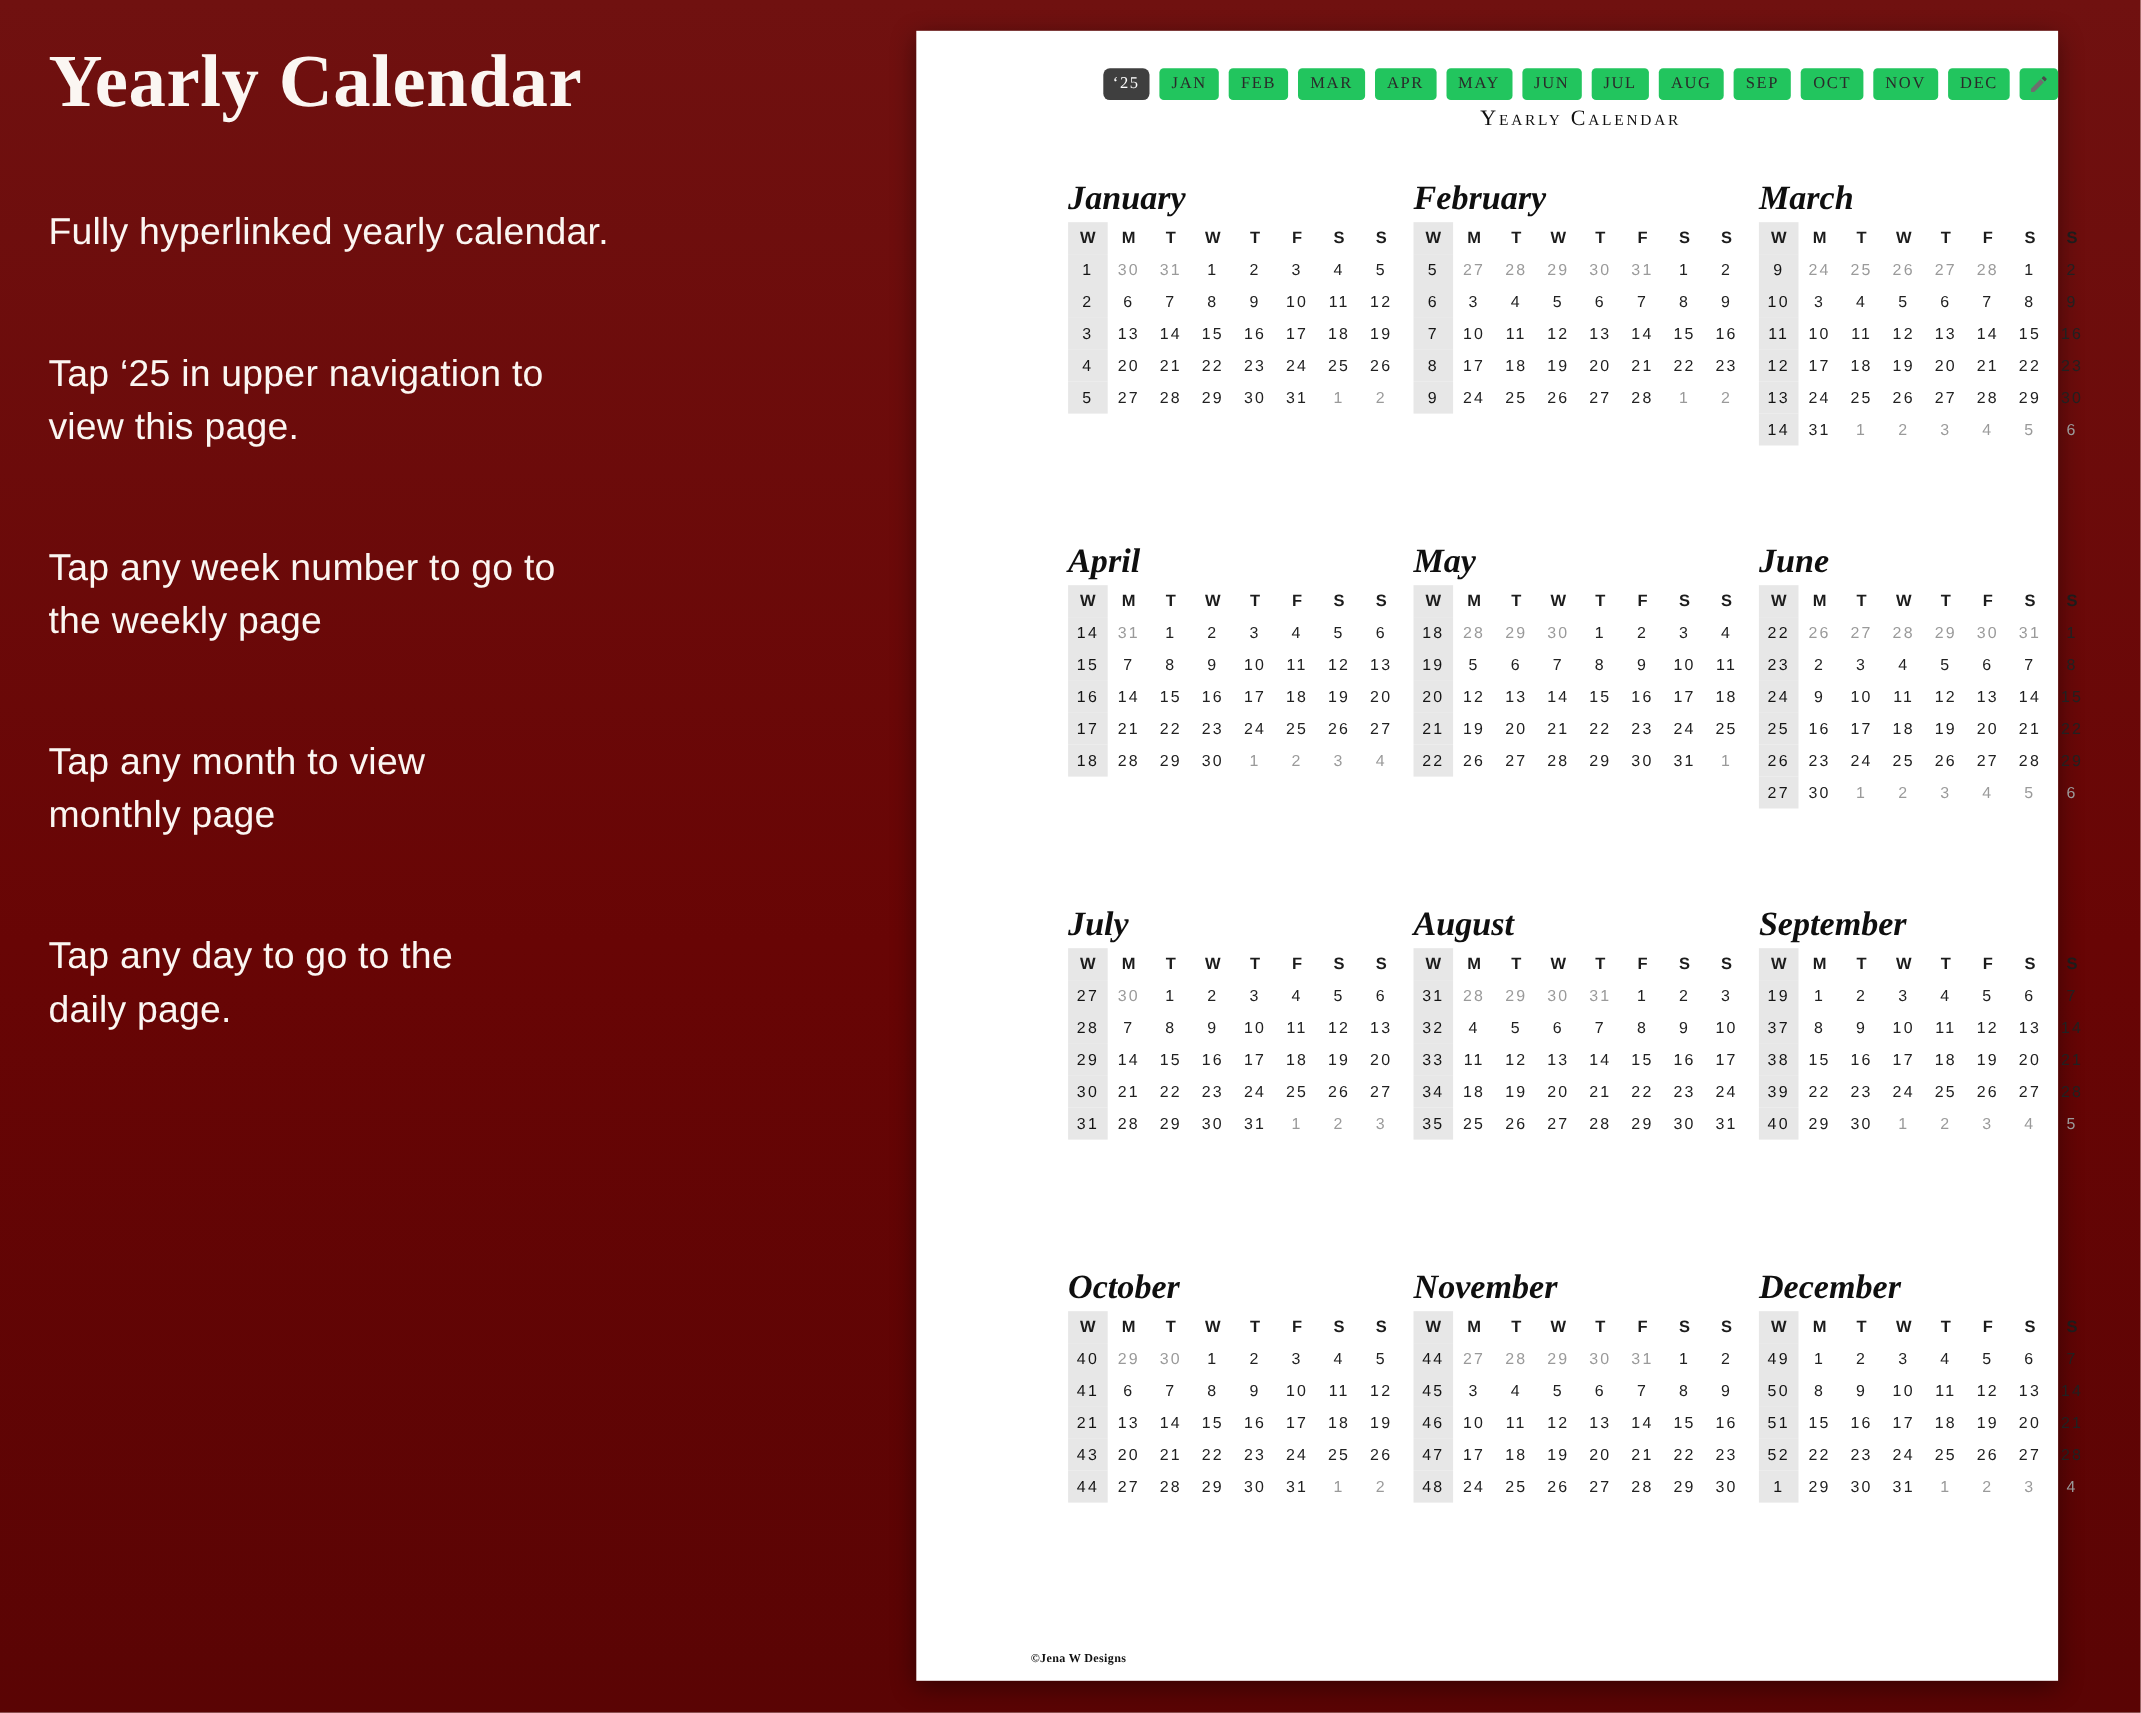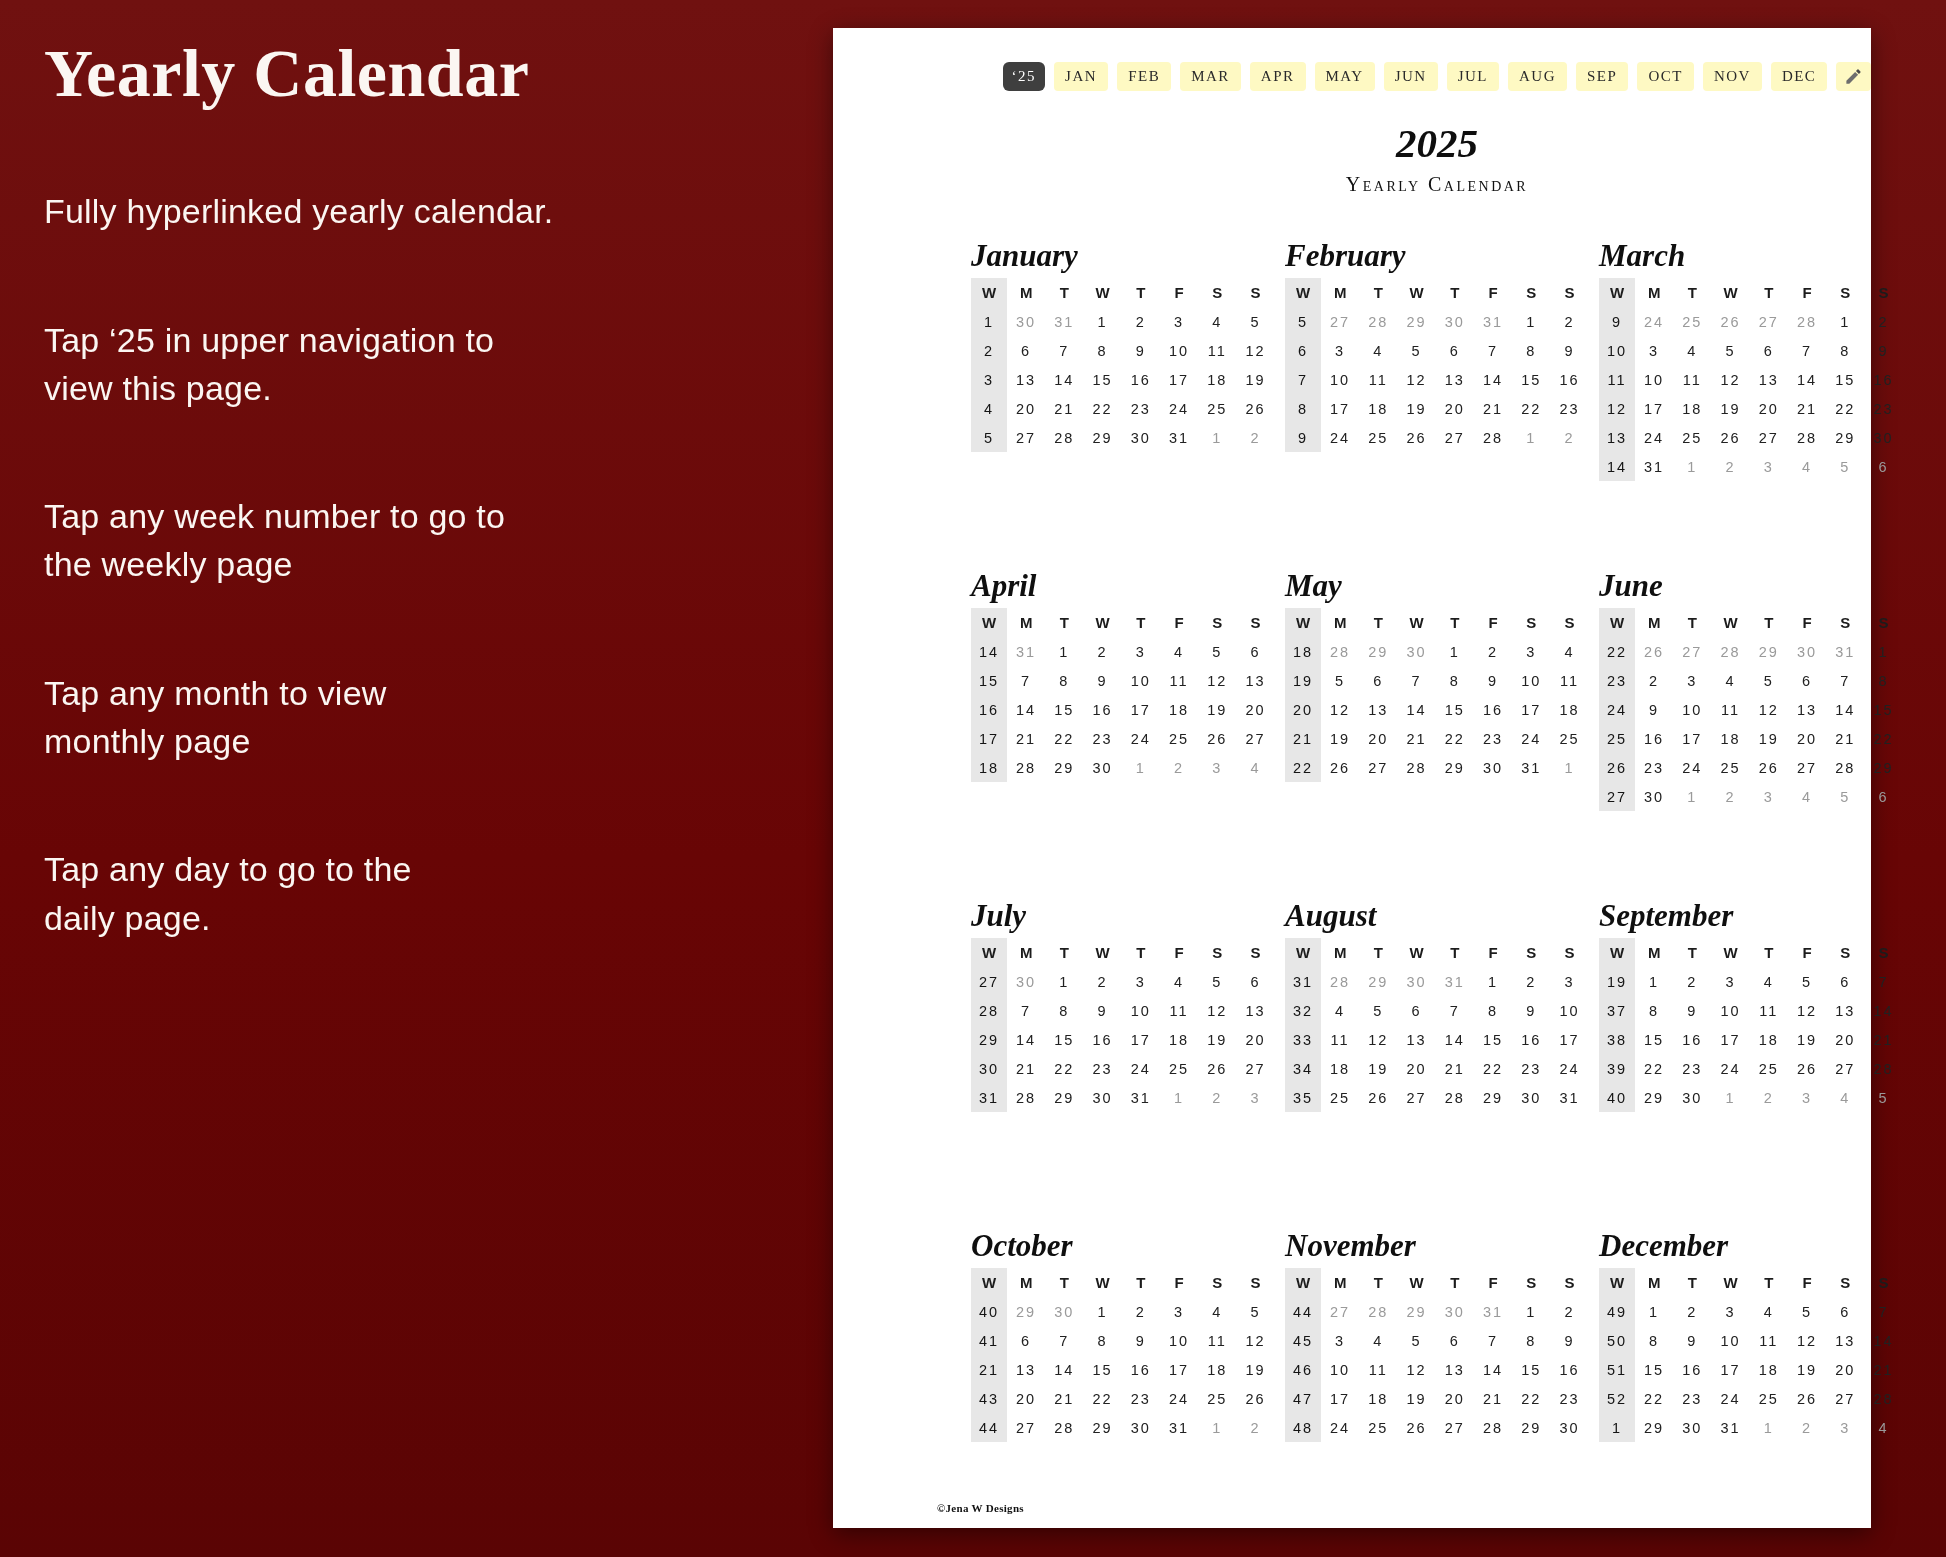--- a/index.html
+++ b/index.html
@@ -21,21 +21,21 @@
   
   .page{
     position:absolute;left:801px;top:28px;width:1038px;height:1500px;
     background:#ffffff;box-shadow:0 6px 22px rgba(0,0,0,.45);margin-left:32px;
   }
   .content{margin-left:138px;width:932px;}
   
   .nav{display:flex;justify-content:center;align-items:center;gap:9px;padding-top:34px;}
   .nav-btn{
     font-family:"Liberation Serif",serif;font-size:15px;letter-spacing:1.5px;
-    background:#fef9c3;color:#2a2a2a;padding:7px 11px;border-radius:4px;
+    background:#22c55e;color:#2a2a2a;padding:7px 11px;border-radius:4px;
     line-height:1;user-select:none;cursor:pointer;white-space:nowrap;
   }
   .nav-btn.year{background:#3f3f3f;color:#ffffff;border-radius:6px;padding:7px 9px;}
   .nav-btn.pen{display:flex;align-items:center;justify-content:center;padding:5px 8px;}
   .nav-btn.pen svg{width:19px;height:19px;display:block;}
   
   .year-title{
     font-family:"Liberation Serif",serif;font-style:italic;font-weight:bold;
     font-size:41px;text-align:center;margin-top:28px;color:#0e0e0e;
   }
@@ -95,21 +95,20 @@
       <span class="nav-btn pen">
         <span style="display:flex">
           <svg viewBox="0 0 24 24" fill="#6e6e6e" xmlns="http://www.w3.org/2000/svg">
             <path d="M3 17.25V21h3.75L17.81 9.94l-3.75-3.75L3 17.25z"></path>
             <path d="M20.71 7.04a.996.996 0 0 0 0-1.41l-2.34-2.34a.996.996 0 0 0-1.41 0l-1.83 1.83 3.75 3.75 1.83-1.83z" fill="#4a4a4a"></path>
           </svg>
         </span>
       </span>
     </div>
 
-    <div class="year-title">2025</div>
     <div class="year-subtitle">Yearly Calendar</div>
 
     <div class="months-grid" id="months-area">
         <div class="month-block">
           <div class="month-title">January</div>
           <div class="month-grid">
             <div class="cell hdr wk">W</div>
             <div class="cell hdr">M</div>
             <div class="cell hdr">T</div>
             <div class="cell hdr">W</div>

